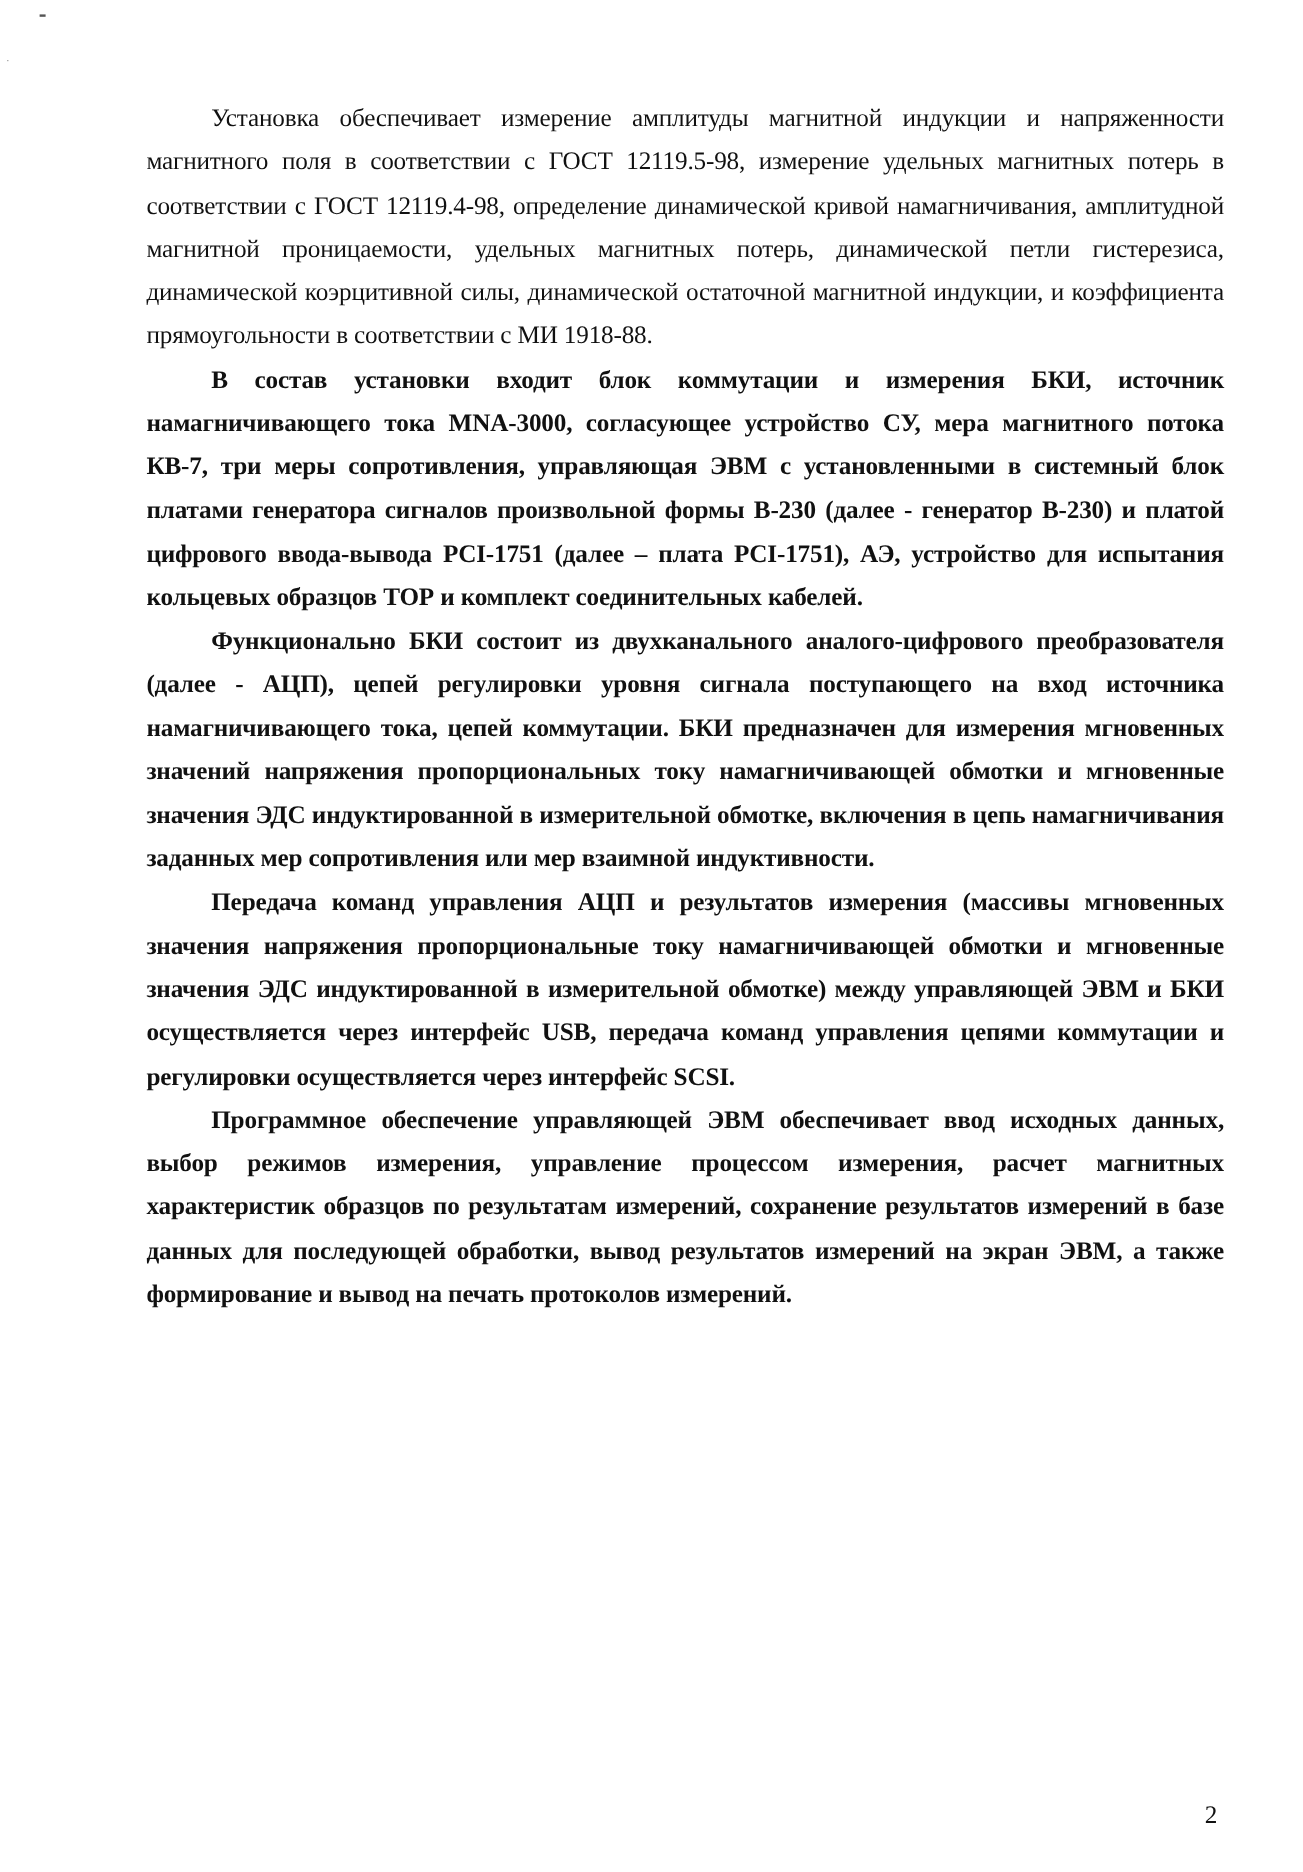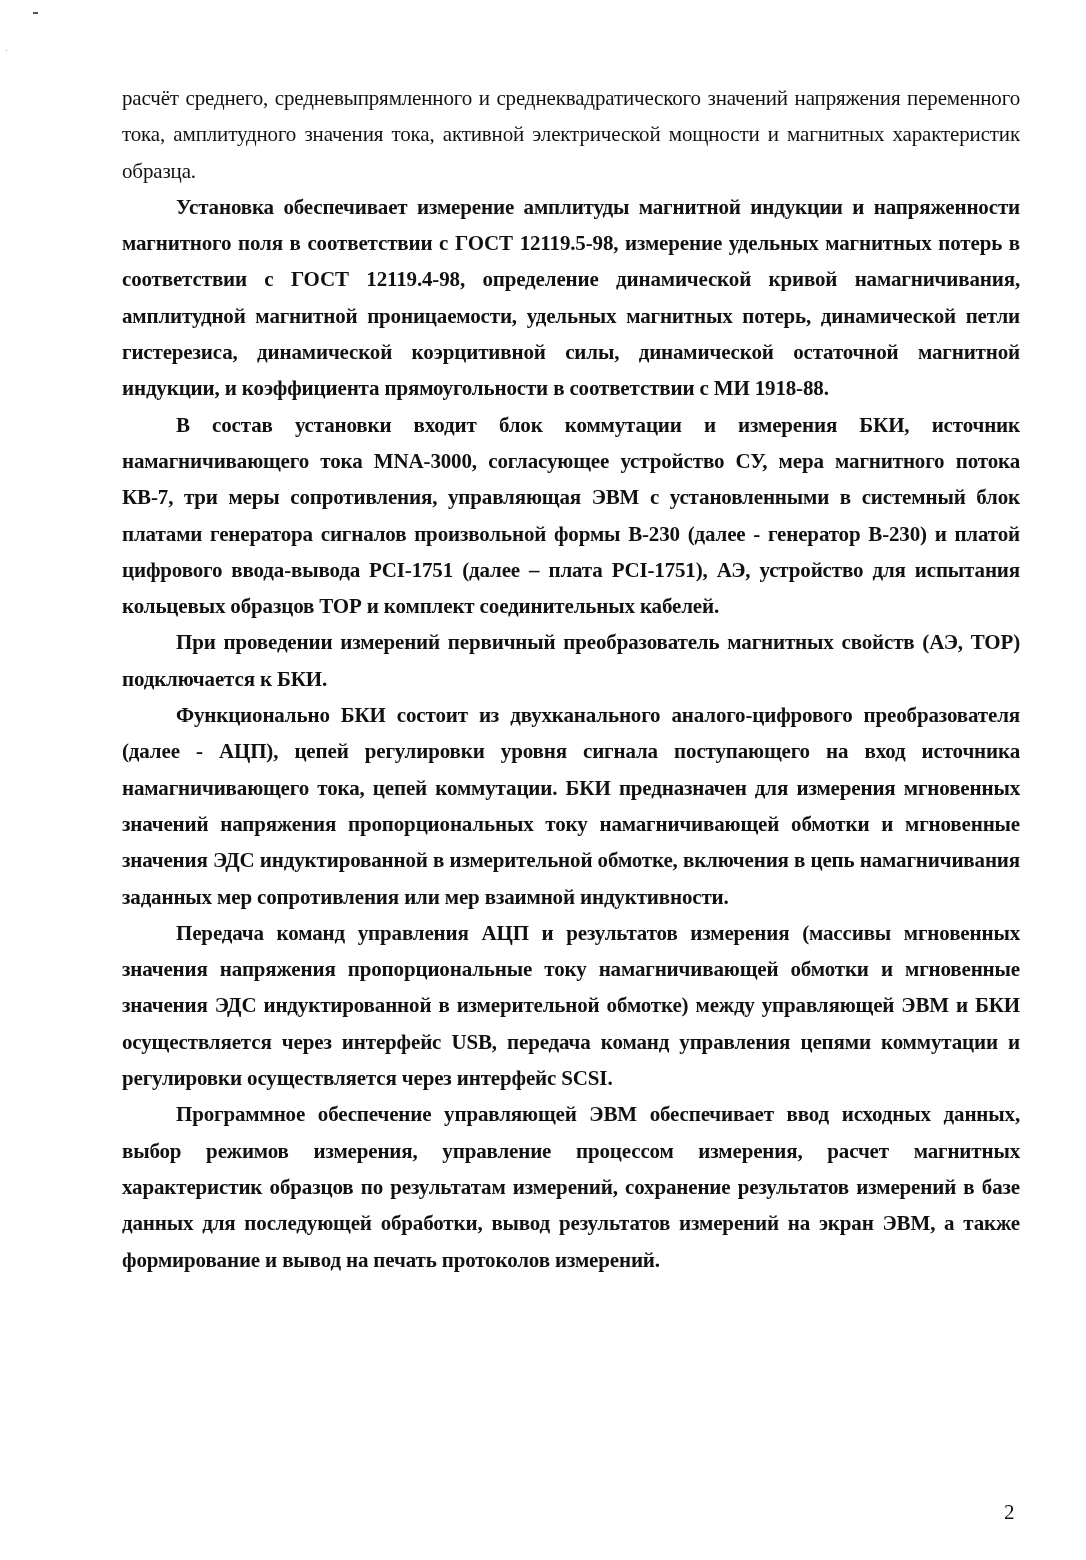--- a/index.html
+++ b/index.html
@@ -57,23 +57,21 @@
   </style>
 </head>
 <body>
 
 <div class="page">
 
   <div class="scan-speck" style="left:33px; top:12px; width:5px; height:2px;"></div>
   <div class="scan-speck" style="left:6px; top:50px; width:1px; height:1px; background:#999;"></div>
 
   <div class="text-block">
-    <p class="para">расчёт среднего, средневыпрямленного и среднеквадратического значений напряжения переменного тока, амплитудного значения тока, активной электрической мощности и магнитных характеристик образца.</p>
     <p class="para indent">Установка обеспечивает измерение амплитуды магнитной индукции и напряженности магнитного поля в соответствии с ГОСТ 12119.5-98, измерение удельных магнитных потерь в соответствии с ГОСТ 12119.4-98, определение динамической кривой намагничивания, амплитудной магнитной проницаемости, удельных магнитных потерь, динамической петли гистерезиса, динамической коэрцитивной силы, динамической остаточной магнитной индукции, и коэффициента прямоугольности в соответствии с МИ 1918-88.</p>
     <p class="para indent">В состав установки входит блок коммутации и измерения БКИ, источник намагничивающего тока MNA-3000, согласующее устройство СУ, мера магнитного потока КВ-7, три меры сопротивления, управляющая ЭВМ с установленными в системный блок платами генератора сигналов произвольной формы В-230 (далее - генератор В-230) и платой цифрового ввода-вывода PCI-1751 (далее – плата PCI-1751), АЭ, устройство для испытания кольцевых образцов ТОР и комплект соединительных кабелей.</p>
-    <p class="para indent">При проведении измерений первичный преобразователь магнитных свойств (АЭ, ТОР) подключается к БКИ.</p>
     <p class="para indent">Функционально БКИ состоит из двухканального аналого-цифрового преобразователя (далее - АЦП), цепей регулировки уровня сигнала поступающего на вход источника намагничивающего тока, цепей коммутации. БКИ предназначен для измерения мгновенных значений напряжения пропорциональных току намагничивающей обмотки и мгновенные значения ЭДС индуктированной в измерительной обмотке, включения в цепь намагничивания заданных мер сопротивления или мер взаимной индуктивности.</p>
     <p class="para indent">Передача команд управления АЦП и результатов измерения (массивы мгновенных значения напряжения пропорциональные току намагничивающей обмотки и мгновенные значения ЭДС индуктированной в измерительной обмотке) между управляющей ЭВМ и БКИ осуществляется через интерфейс USB, передача команд управления цепями коммутации и регулировки осуществляется через интерфейс SCSI.</p>
     <p class="para indent">Программное обеспечение управляющей ЭВМ обеспечивает ввод исходных данных, выбор режимов измерения, управление процессом измерения, расчет магнитных характеристик образцов по результатам измерений, сохранение результатов измерений в базе данных для последующей обработки, вывод результатов измерений на экран ЭВМ, а также формирование и вывод на печать протоколов измерений.</p>
   </div>
 
   <div class="page-number">2</div>
 </div>
 
 </body></html>

